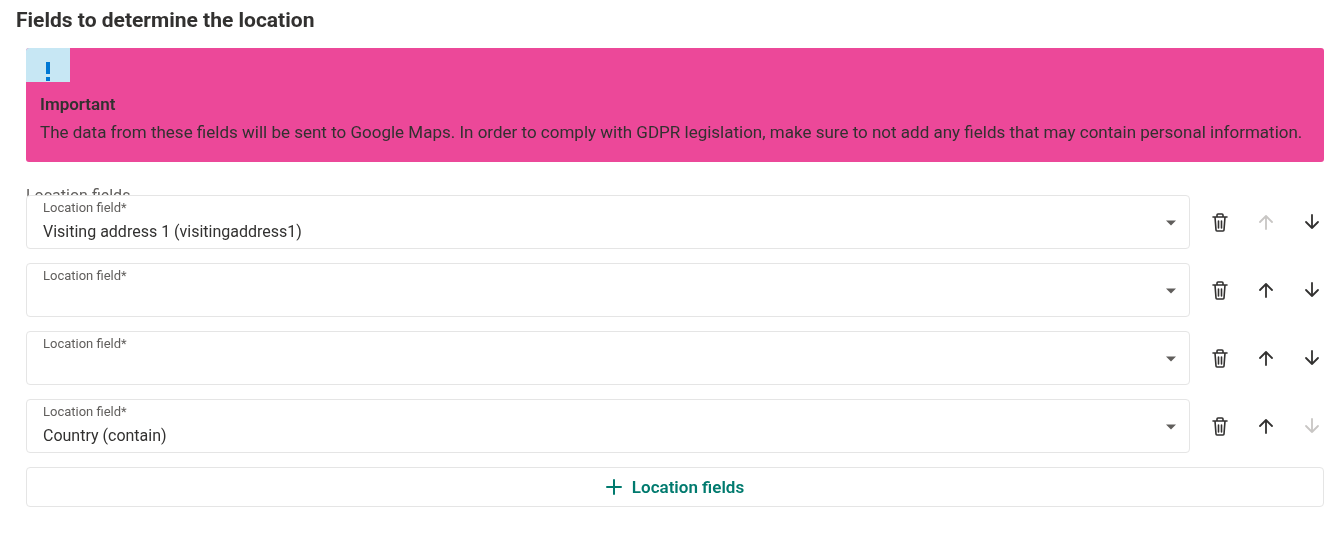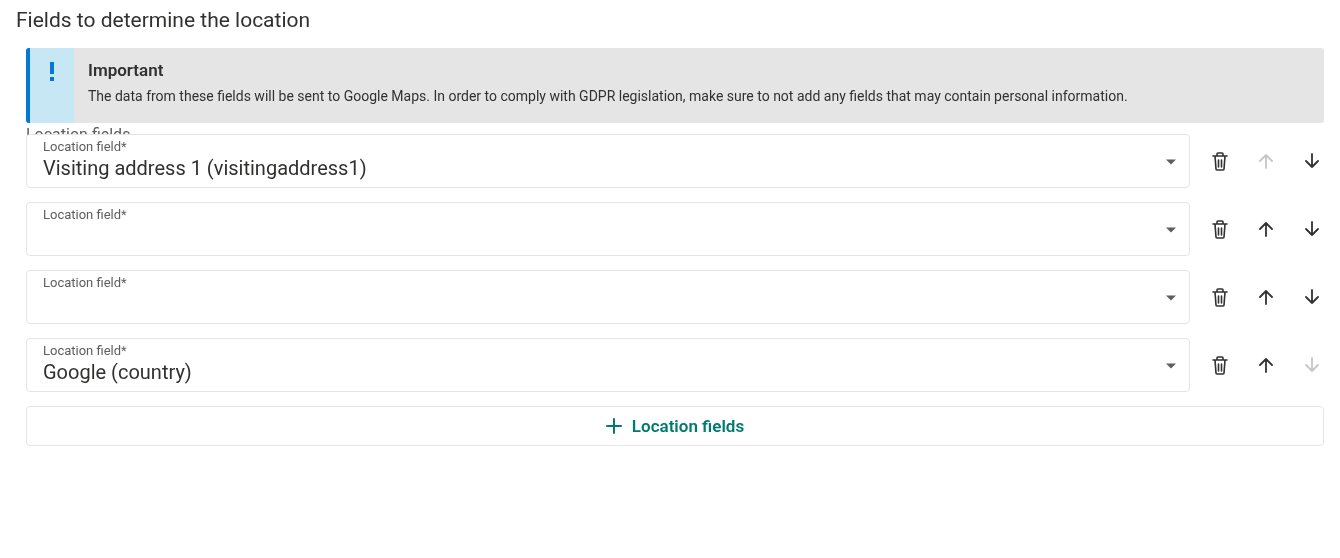--- a/index.html
+++ b/index.html
@@ -6,30 +6,31 @@
   body {
     margin: 0;
     padding: 8px 16px;
     font-family: "Segoe UI", -apple-system, BlinkMacSystemFont, Roboto, sans-serif;
     background: #fff;
     color: #323130;
     width: 1340px;
   }
   .section-title {
     font-size: 21px;
-    font-weight: 400;
+    font-weight: 700;
     color: #323130;
     margin: 0 0 16px 0;
   }
   .alert {
     display: flex;
-    background: #e5e5e5;
+    background: #ec4899;
     border-radius: 3px;
-    margin: 0 0 2px 10px;
+    margin: 0 0 24px 10px;
     overflow: hidden;
+    flex-direction: column;
   }
   .alert-bar {
     width: 4px;
     background: #0078d4;
     flex-shrink: 0;
   }
   .alert-icon-col {
     width: 44px;
     background: #c7e7f4;
     display: flex;
@@ -42,21 +43,21 @@
     padding: 12px 18px 16px 14px;
     flex: 1;
   }
   .alert-title {
     font-size: 17px;
     font-weight: 600;
     color: #323130;
     margin-bottom: 6px;
   }
   .alert-text {
-    font-size: 14px;
+    font-size: 17px;
     line-height: 1.5;
     color: #323130;
   }
   .fieldset-label {
     font-size: 16px;
     color: #605e5c;
     margin: 0 0 0 10px;
   }
   .row {
     display: flex;
@@ -77,21 +78,21 @@
     position: absolute;
     top: 4px;
     left: 16px;
     font-size: 13px;
     color: #605e5c;
   }
   .select-value {
     position: absolute;
     bottom: 7px;
     left: 16px;
-    font-size: 20px;
+    font-size: 16px;
     color: #323130;
   }
   .select-caret {
     position: absolute;
     right: 12px;
     top: 50%;
     transform: translateY(-50%);
     color: #605e5c;
   }
   .row-actions {
@@ -221,21 +222,21 @@
         <span class="icon-btn">
           <svg width="18" height="18" viewBox="0 0 18 18">
             <path d="M9 2v13M3 9l6 6 6-6" stroke="currentColor" stroke-width="1.8" fill="none" stroke-linecap="round" stroke-linejoin="round"></path>
           </svg>
         </span>
       </div>
     </div>
     <div class="row">
       <div class="select-wrap">
         <span class="select-label">Location field*</span>
-        <span class="select-value">Google (country)</span>
+        <span class="select-value">Country (contain)</span>
         <span class="select-caret"><svg width="12" height="8" viewBox="0 0 12 8">
             <path d="M1 1l5 5 5-5" fill="#605e5c"></path>
           </svg></span>
       </div>
       <div class="row-actions">
         <span class="icon-btn">
           <svg width="18" height="20" viewBox="0 0 18 20">
             <path d="M2 5h14M6 5V3a1 1 0 011-1h4a1 1 0 011 1v2M4 5l1 13a1 1 0 001 1h6a1 1 0 001-1l1-13M7.5 9v7M10.5 9v7" stroke="currentColor" stroke-width="1.6" fill="none" stroke-linecap="round" stroke-linejoin="round"></path>
           </svg>
         </span>

